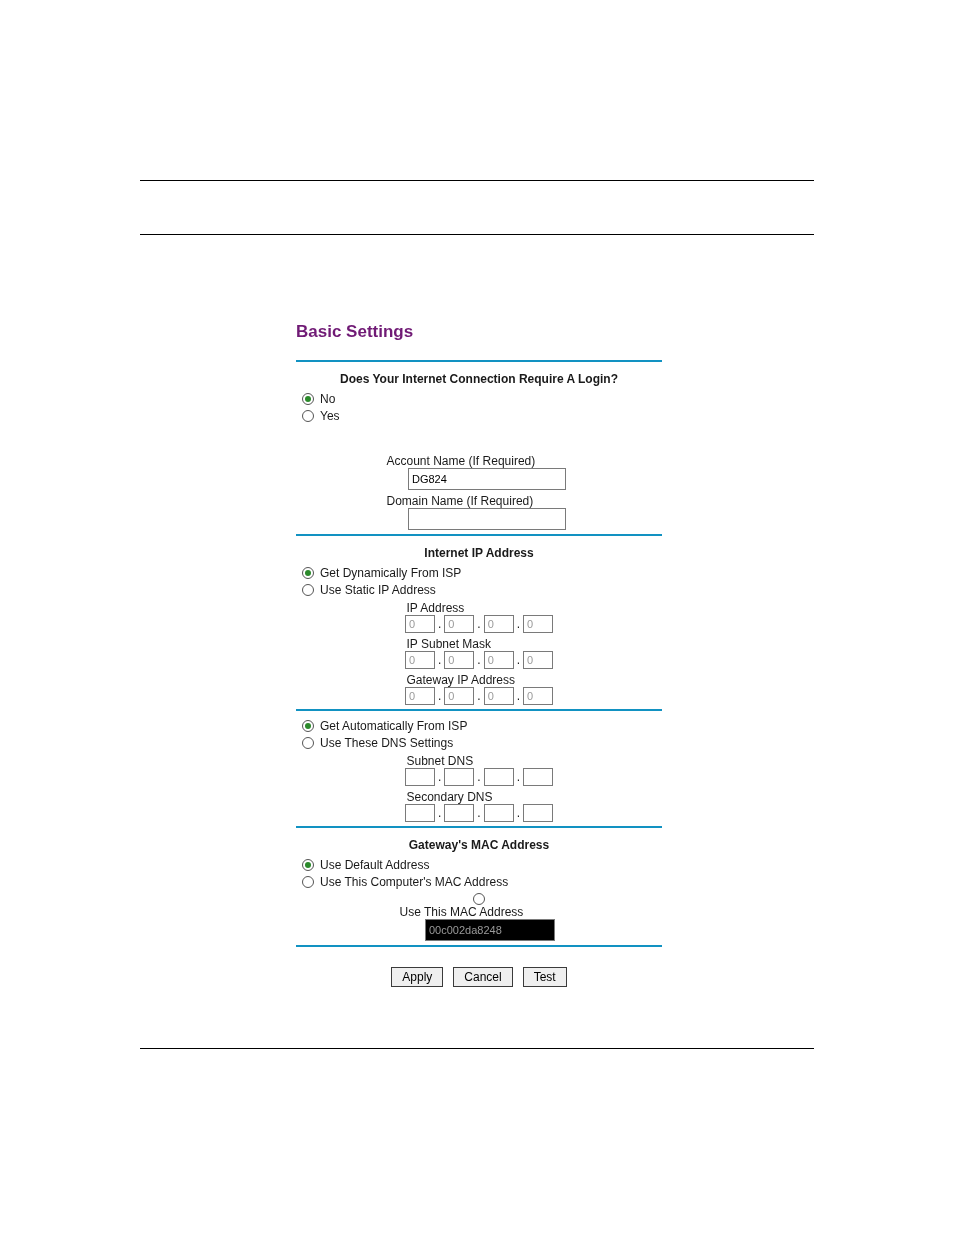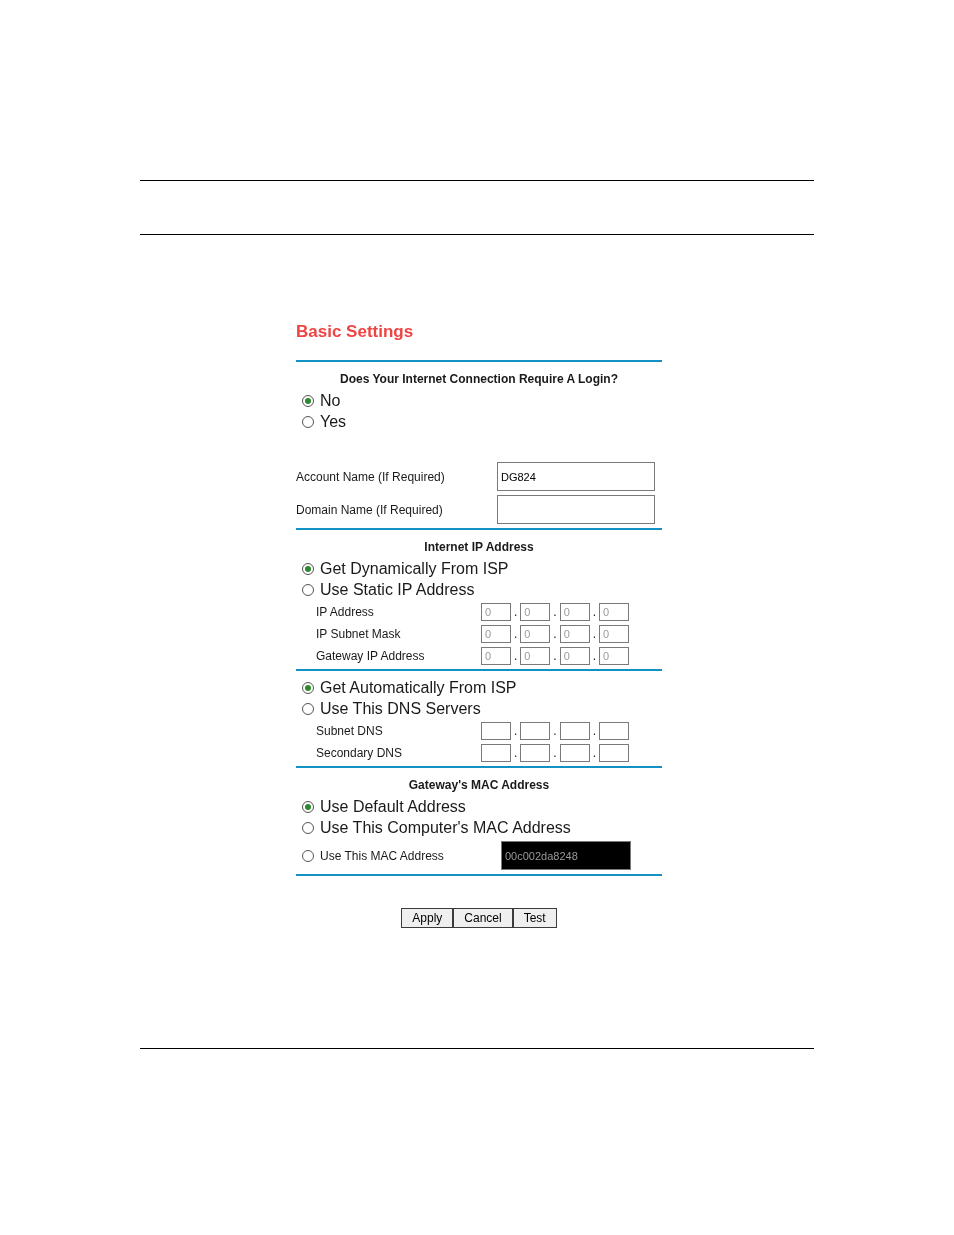--- a/index.html
+++ b/index.html
@@ -28,21 +28,21 @@
   .hr3 { top: 1048px; }
   .panel {
     position: absolute;
     left: 296px;
     top: 322px;
     width: 366px;
     font-size: 12px;
     color: #1a1a1a;
   }
   .title {
-    color: #ef4444;
+    color: #701a75;
     font-size: 17px;
     font-weight: bold;
     margin-bottom: 18px;
   }
   .rule {
     border: 0;
     height: 2px;
     background: #1292c2;
     margin: 4px 0 8px 0;
   }
@@ -74,31 +74,32 @@
     width: 6px;
     height: 6px;
     background: #2b8a2b;
     border-radius: 50%;
     display: block;
   }
   .field-row {
     display: flex;
     align-items: center;
     margin: 4px 0;
+    flex-direction: column;
   }
   .field-label {
     width: 185px;
     font-size: 12px;
     padding-right: 6px;
     line-height: 14px;
   }
   .field-label.indent { padding-left: 20px; }
   .text-input {
     border: 1px solid #7a7a7a;
-    height: 29px;
+    height: 22px;
     font-size: 11px;
     padding: 1px 3px;
     background: #fff;
     margin-left: 16px;
   }
   .text-input.wide { width: 158px; }
   .text-input.disabled {
     color: #9a9a9a;
     background: #000000;
   }
@@ -118,31 +119,32 @@
   }
   .ip-oct.disabled { color: #9a9a9a; }
   .dot {
     margin: 0 3px;
     font-size: 12px;
   }
   .spacer { height: 24px; }
   .btn-row {
     display: flex;
     justify-content: center;
-    margin-top: 32px;
+    gap: 10px;
+    margin-top: 20px;
   }
   .btn {
     border: 1px solid #3b3b3b;
     background: #efefef;
     padding: 2px 10px;
     font-size: 12px;
     font-family: inherit;
     cursor: pointer;
   }
-  .radio-label { font-size: 16px; }
+  .radio-label { font-size: 12px; }
 </style>
 </head>
 <body>
 
 <div class="page">
   <div class="hr-top hr1"></div>
   <div class="hr-top hr2"></div>
   <div class="hr-top hr3"></div>
 
   <div class="panel">
@@ -218,21 +220,21 @@
       </div>
     </div>
     <hr class="rule">
 
     <div class="radio-row">
       <span class="radio selected"></span>
       <span class="radio-label">Get Automatically From ISP</span>
     </div>
     <div class="radio-row">
       <span class="radio"></span>
-      <span class="radio-label">Use This DNS Servers</span>
+      <span class="radio-label">Use These DNS Settings</span>
     </div>
     <div class="field-row">
       <div class="field-label indent">Subnet DNS</div>
       <div class="ip-group">
         <input class="ip-oct" value="" style="">
           <span class="dot">.</span>
         <input class="ip-oct" value="" style="">
           <span class="dot">.</span>
         <input class="ip-oct" value="" style="">
           <span class="dot">.</span>

